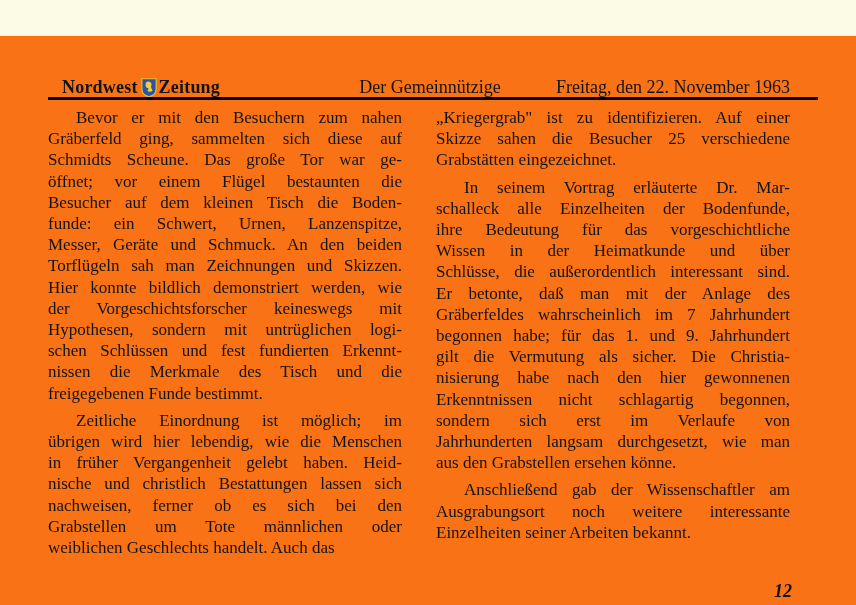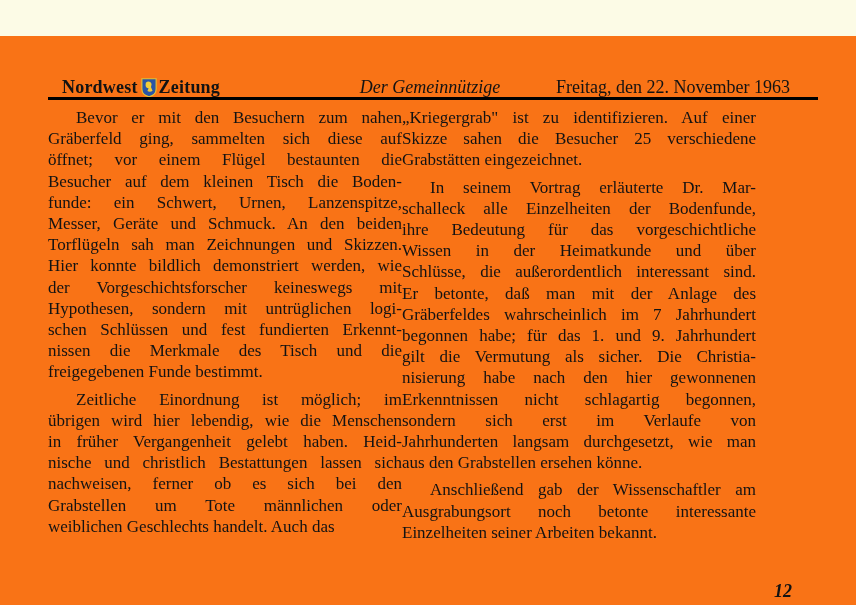--- a/index.html
+++ b/index.html
@@ -13,28 +13,28 @@
   .sheet { position: relative; width: 856px; height: 605px; background: #f97316; margin-top: 36px; }
 
   
   .header { position: absolute; top: 41px; left: 48px; width: 770px; height: 22px; }
   .brand {
     position: absolute; left: 14px; top: 0;
     font-weight: bold; font-size: 18px; letter-spacing: 0.2px;
     display: flex; align-items: center;
   }
   .brand .crest { width: 16px; height: 19px; margin: 0 2px 0 3px; display: inline-block; }
-  .center-title { position: absolute; left: 262px; width: 240px; text-align: center; top: 0; font-size: 18px; font-style: italic; }
+  .center-title { position: absolute; left: 262px; width: 240px; text-align: center; top: 0; font-size: 18px; }
   .date { position: absolute; right: 28px; top: 0; font-size: 18px; }
   .rule { position: absolute; top: 61px; left: 48px; width: 770px; height: 3px; background: #000; }
 
   
   .columns {
     position: absolute; top: 71px; left: 48px; width: 742px;
-    display: flex; 
+    display: flex; gap: 34px;
   }
   .col { width: 354px; font-size: 17px; line-height: 21.2px; }
   .para { margin: 0 0 6px 0; }
   .para .line { text-align: justify; text-align-last: justify; }
   .para .line:last-child { text-align-last: left; }
   .para.indent .line:first-child { text-indent: 28px; }
 
   .page-number {
     position: absolute; top: 545px; right: 64px;
     font-size: 18px; font-weight: bold; font-style: italic;
@@ -60,20 +60,21 @@
     <div class="date">Freitag, den 22. November 1963</div>
   </div>
 
   <div class="rule"></div>
 
   <div class="columns">
     <div class="col" id="col-left">
         <div class="para indent">
           <div class="line">Bevor er mit den Besuchern zum nahen</div>
           <div class="line">Gräberfeld ging, sammelten sich diese auf</div>
+          <div class="line">Schmidts Scheune. Das große Tor war ge-</div>
           <div class="line">öffnet; vor einem Flügel bestaunten die</div>
           <div class="line">Besucher auf dem kleinen Tisch die Boden-</div>
           <div class="line">funde: ein Schwert, Urnen, Lanzenspitze,</div>
           <div class="line">Messer, Geräte und Schmuck. An den beiden</div>
           <div class="line">Torflügeln sah man Zeichnungen und Skizzen.</div>
           <div class="line">Hier konnte bildlich demonstriert werden, wie</div>
           <div class="line">der Vorgeschichtsforscher keineswegs mit</div>
           <div class="line">Hypothesen, sondern mit untrüglichen logi-</div>
           <div class="line">schen Schlüssen und fest fundierten Erkennt-</div>
           <div class="line">nissen die Merkmale des Tisch und die</div>
@@ -106,21 +107,21 @@
           <div class="line">begonnen habe; für das 1. und 9. Jahrhundert</div>
           <div class="line">gilt die Vermutung als sicher. Die Christia-</div>
           <div class="line">nisierung habe nach den hier gewonnenen</div>
           <div class="line">Erkenntnissen nicht schlagartig begonnen,</div>
           <div class="line">sondern sich erst im Verlaufe von</div>
           <div class="line">Jahrhunderten langsam durchgesetzt, wie man</div>
           <div class="line">aus den Grabstellen ersehen könne.</div>
         </div>
         <div class="para indent">
           <div class="line">Anschließend gab der Wissenschaftler am</div>
-          <div class="line">Ausgrabungsort noch betonte interessante</div>
+          <div class="line">Ausgrabungsort noch weitere interessante</div>
           <div class="line">Einzelheiten seiner Arbeiten bekannt.</div>
         </div>
       </div>
   </div>
 
   <div class="page-number">12</div>
 
 </div>
 
 </body></html>

